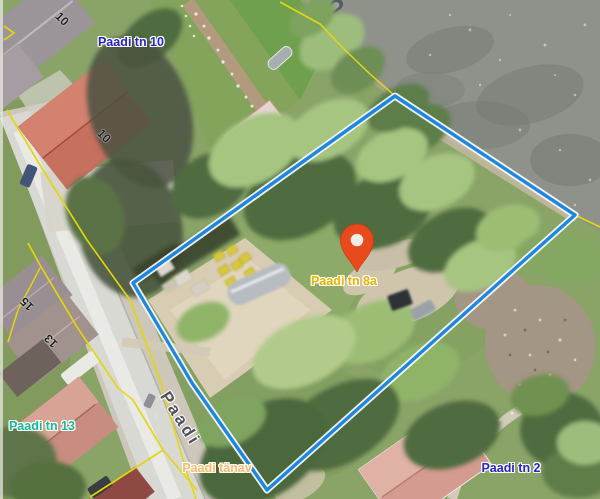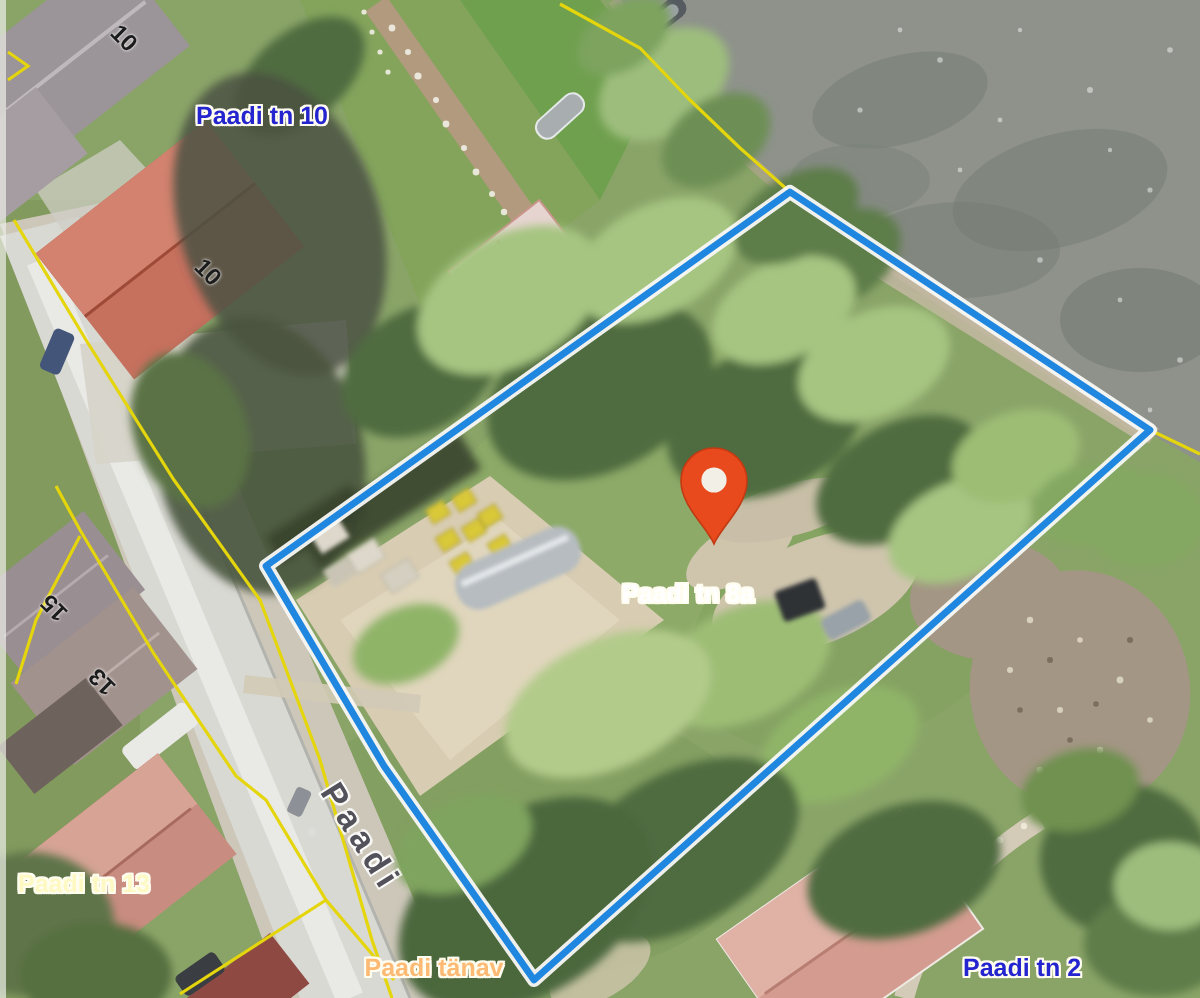--- a/index.html
+++ b/index.html
@@ -8,21 +8,20 @@
     font-family:"Liberation Sans",sans-serif;cursor:grab;
   }
   #scene{position:absolute;left:0;top:0;}
   .addr-label{
     position:absolute;transform:translate(-50%,-50%);
     font-size:12.5px;font-weight:bold;white-space:nowrap;
     text-shadow:-1px -1px 0 #fffdf0,1px -1px 0 #fffdf0,-1px 1px 0 #fffdf0,
                  1px 1px 0 #fffdf0,0 -1px 0 #fffdf0,0 1px 0 #fffdf0,
                 -1px 0 0 #fffdf0,1px 0 0 #fffdf0;
     pointer-events:none;
-    margin-top:16px;
   }
   .plot-num{
     position:absolute;font-size:12px;font-weight:bold;white-space:nowrap;
     text-shadow:0 0 2px rgba(255,255,255,.75),0 0 1px rgba(255,255,255,.75);
     pointer-events:none;
   }
   #street-label{
     position:absolute;left:180px;top:419px;
     transform:translate(-50%,-50%) rotate(58deg);
     font-size:17px;font-weight:bold;letter-spacing:3px;white-space:nowrap;
@@ -283,22 +282,22 @@
     <circle cx="357" cy="240" r="6.3" fill="#f2efe6"></circle>
   </g>
 
   <rect x="0" y="0" width="3" height="499" fill="#eceee8" opacity=".7"></rect>
 </svg>
 
   <div id="street-label" style="color: rgb(83, 82, 91);">Paadi</div>
 
   <div id="labels-layer">
       <div class="addr-label" style="left: 131px; top: 42px; color: rgb(37, 37, 207);">Paadi tn 10</div>
-      <div class="addr-label" style="left: 344px; top: 281px; color: #ffffff;">Paadi tn 8a</div>
-      <div class="addr-label" style="left: 42px; top: 426px; color: #fef9c3;">Paadi tn 13</div>
+      <div class="addr-label" style="left: 344px; top: 281px; color: #eab308;">Paadi tn 8a</div>
+      <div class="addr-label" style="left: 42px; top: 426px; color: #14b8a6;">Paadi tn 13</div>
       <div class="addr-label" style="left: 217px; top: 468px; color: #fdba74;">Paadi tänav</div>
       <div class="addr-label" style="left: 511px; top: 468px; color: rgb(37, 37, 207);">Paadi tn 2</div>
       <div class="plot-num" style="left: 62px; top: 19px; color: rgb(28, 28, 28); transform: translate(-50%, -50%) rotate(45deg);">10</div>
       <div class="plot-num" style="left: 104px; top: 136px; color: rgb(28, 28, 28); transform: translate(-50%, -50%) rotate(45deg);">10</div>
       <div class="plot-num" style="left: 27px; top: 304px; color: rgb(28, 28, 28); transform: translate(-50%, -50%) rotate(225deg);">15</div>
       <div class="plot-num" style="left: 51px; top: 341px; color: rgb(28, 28, 28); transform: translate(-50%, -50%) rotate(225deg);">13</div>
     </div>
 </div>
 
 </body></html>

